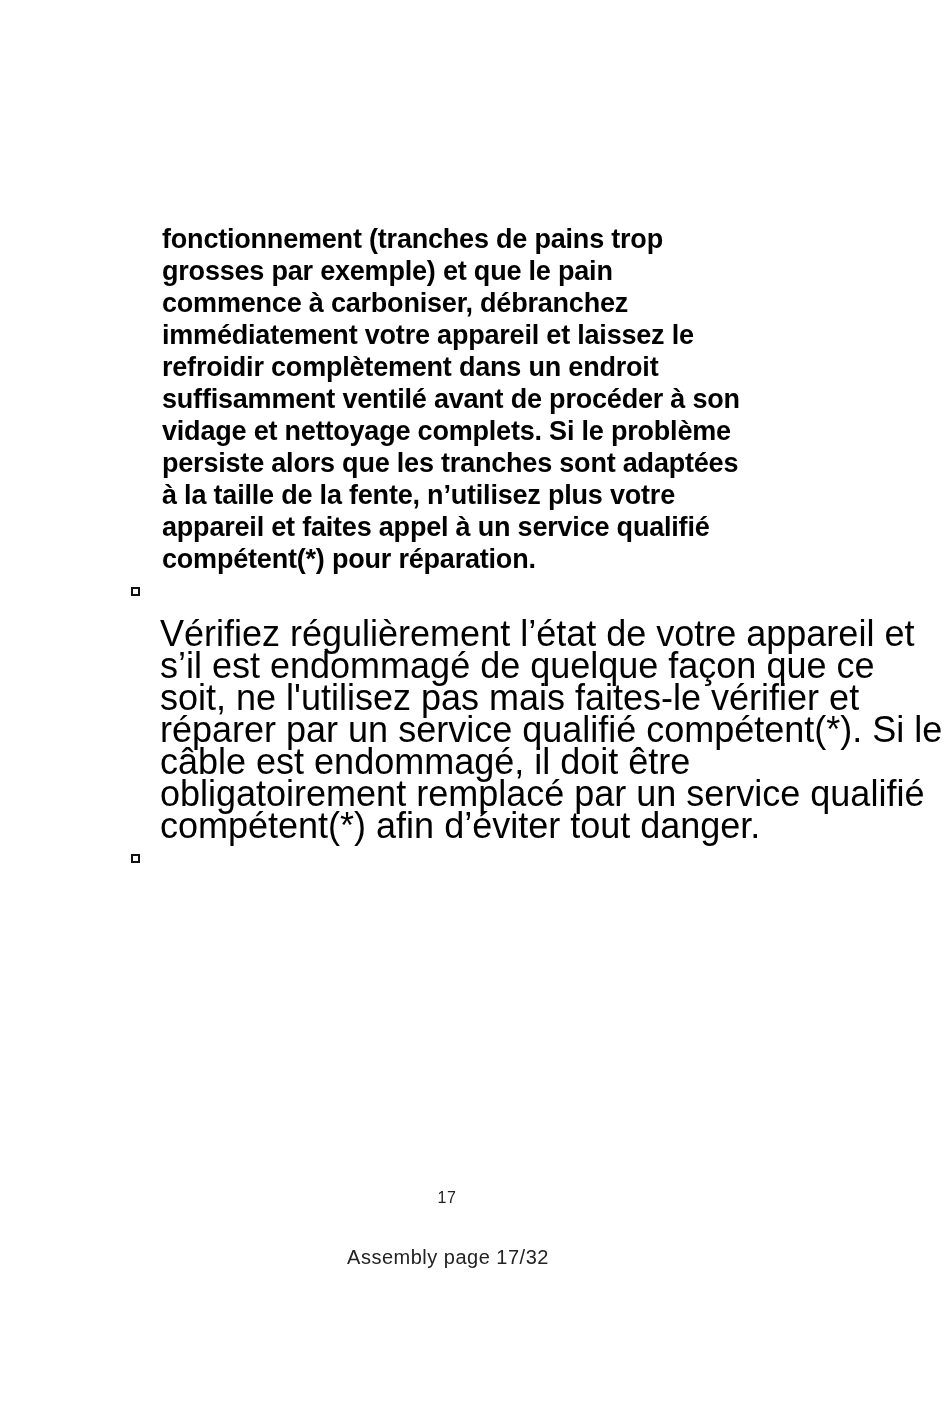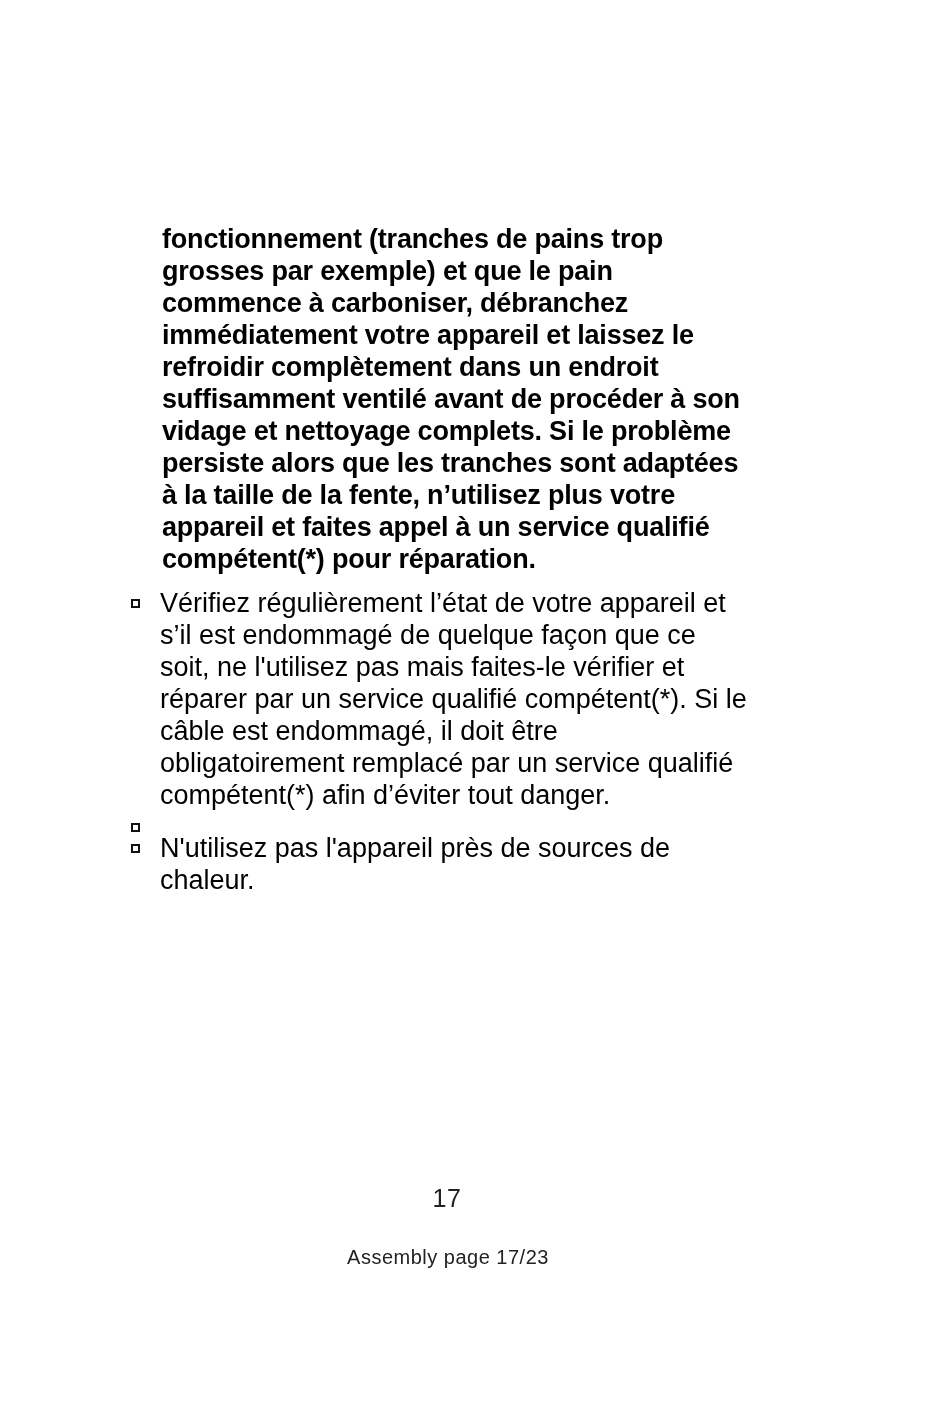--- a/index.html
+++ b/index.html
@@ -16,21 +16,21 @@
     font-family: "Liberation Sans", sans-serif;
     color: #000000;
   }
   .content {
     position: absolute;
     left: 131px;
     top: 223px;
     width: 690px;
   }
   .bold-para {
-    margin: 0 0 12px 31px;
+    margin: 0 0 0 31px;
     font-size: 27px;
     line-height: 32px;
     font-weight: bold;
     letter-spacing: -0.2px;
     white-space: pre;
   }
   .bullet-item {
     display: flex;
     align-items: flex-start;
   }
@@ -41,31 +41,32 @@
   .square-bullet {
     display: block;
     width: 9px;
     height: 9px;
     margin-top: 12px;
     border: 2px solid #111111;
     box-sizing: border-box;
     background: transparent;
   }
   .bullet-text {
-    font-size: 27px;
+    font-size: 36px;
     line-height: 32px;
     font-weight: normal;
     white-space: pre;
+    margin-top: 43px;
   }
   .page-number {
     position: absolute;
     top: 1186px;
     left: 447px;
     transform: translateX(-50%);
-    font-size: 25px;
+    font-size: 16px;
     line-height: 24px;
     color: #222222;
     letter-spacing: 0.5px;
   }
   .assembly-footer {
     position: absolute;
     top: 1245px;
     left: 448px;
     transform: translateX(-50%);
     font-size: 20px;
@@ -106,26 +107,19 @@
 compétent(*) afin d’éviter tout danger.</div>
     </div>
 
 
     <div class="bullet-item">
       <span class="marker-col">
         <span class="square-bullet"></span>
       </span>
     </div>
 
-    <div class="bullet-item">
-      <span class="marker-col">
-        <span class="square-bullet"></span>
-      </span>
-      <div class="bullet-text">N'utilisez pas l'appareil près de sources de
-chaleur.</div>
-    </div>
 
   </div>
 
   <div class="page-number">17</div>
 
-  <div class="assembly-footer">Assembly page 17/23</div>
+  <div class="assembly-footer">Assembly page 17/32</div>
 </div>
 
 </body></html>

